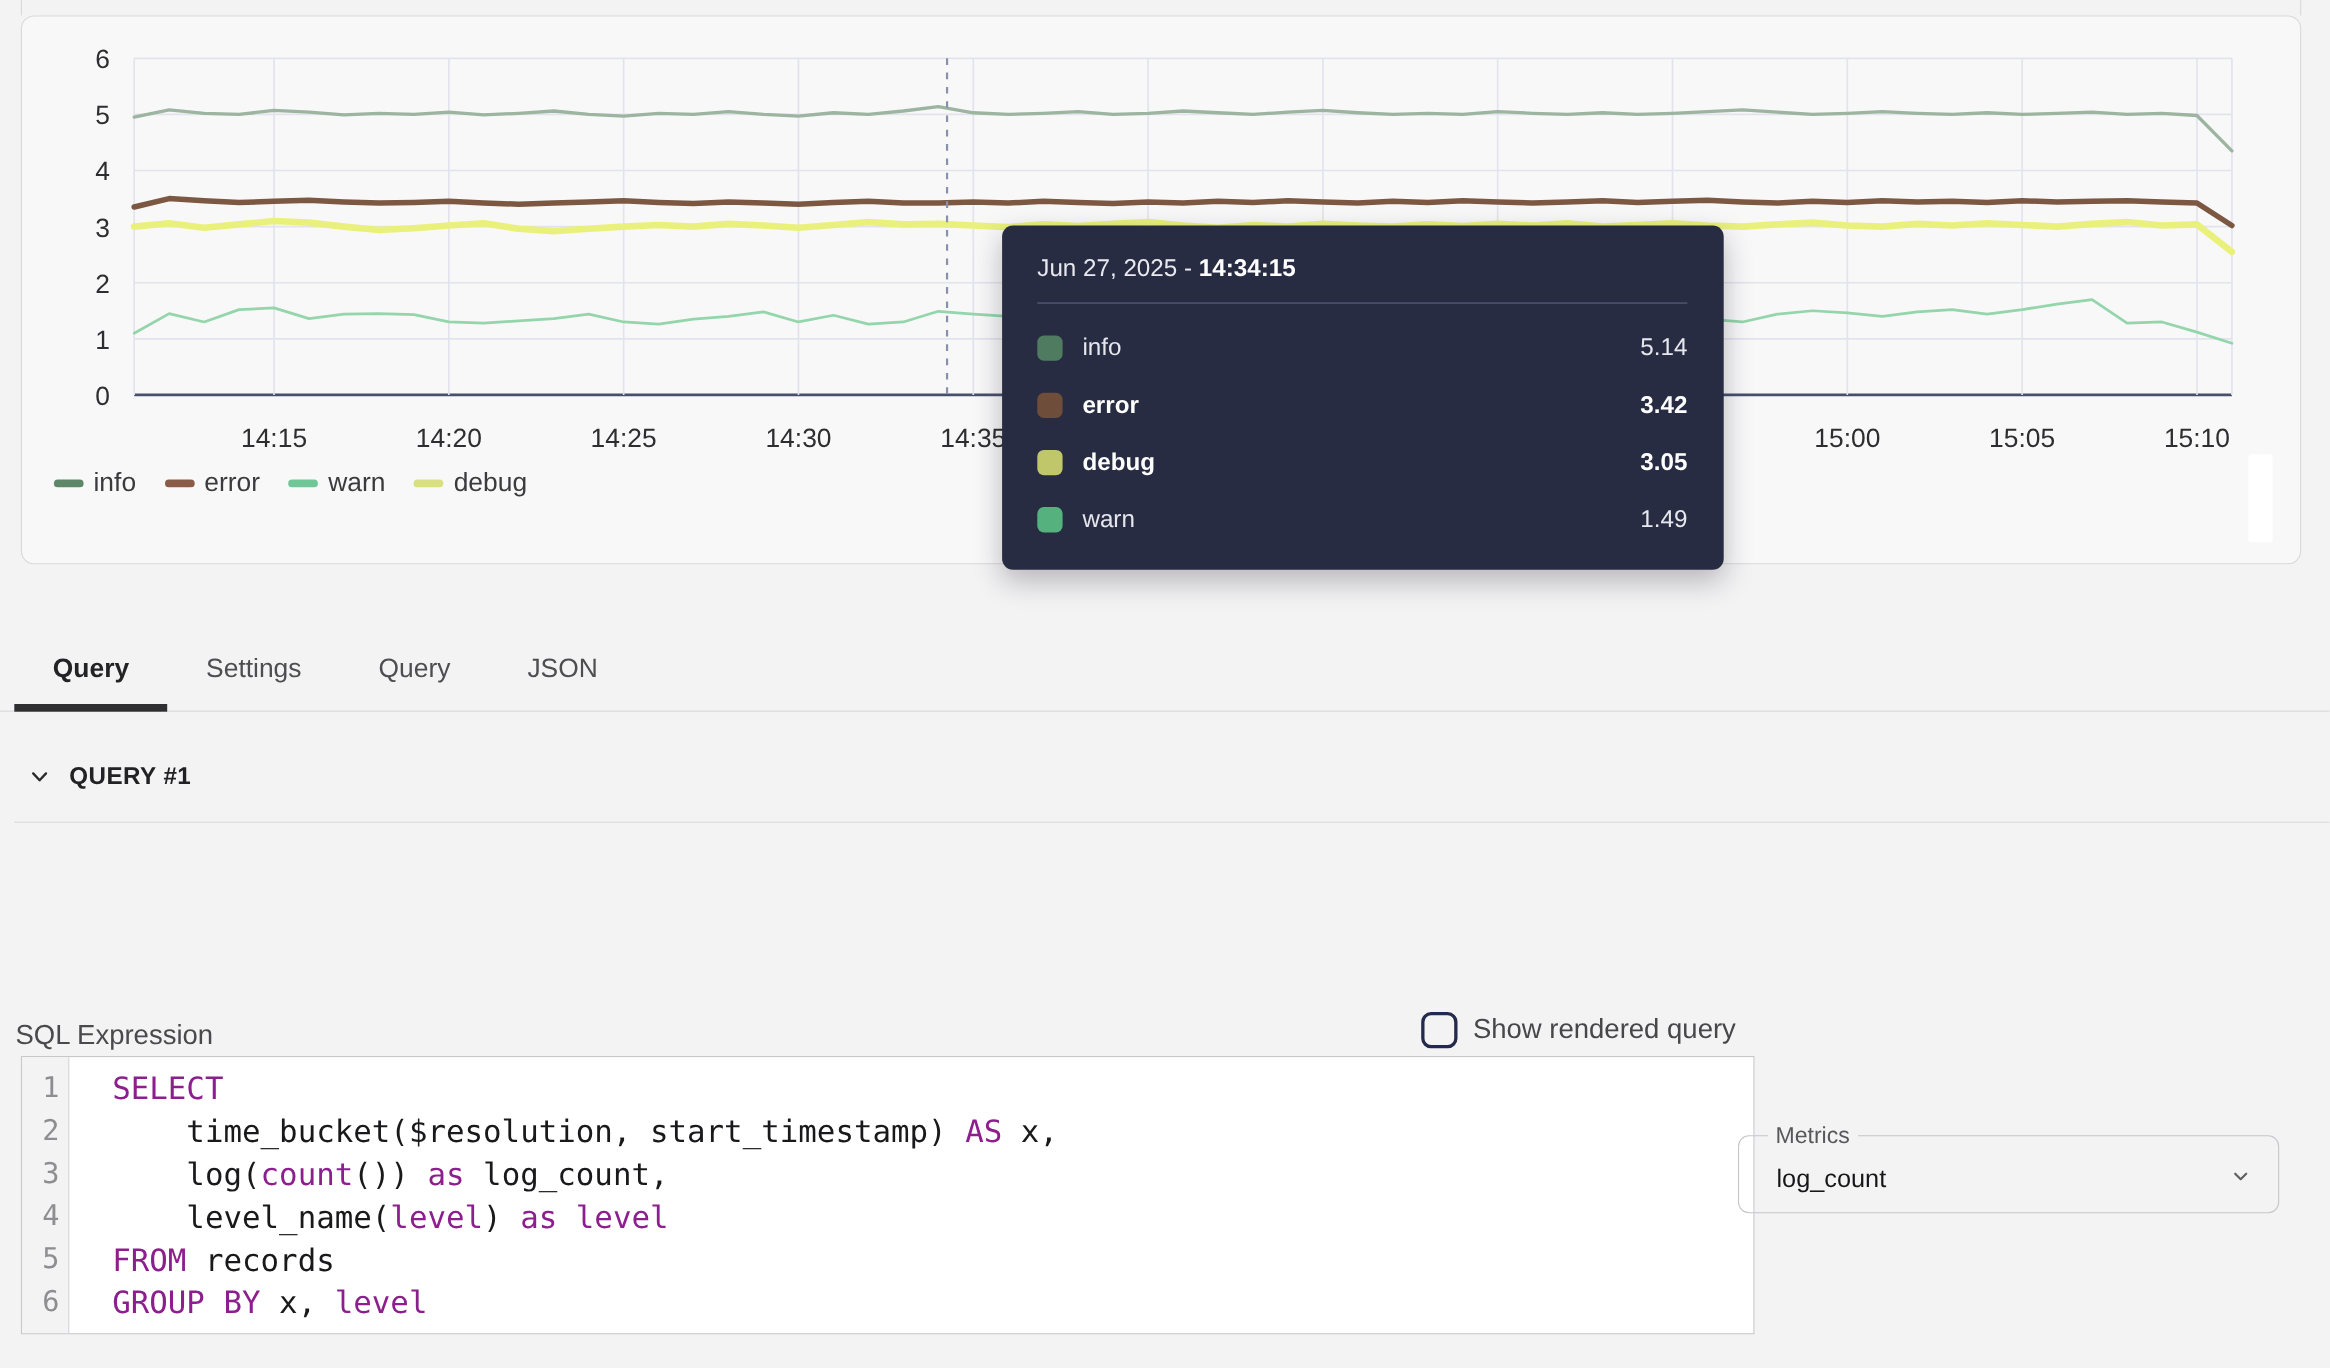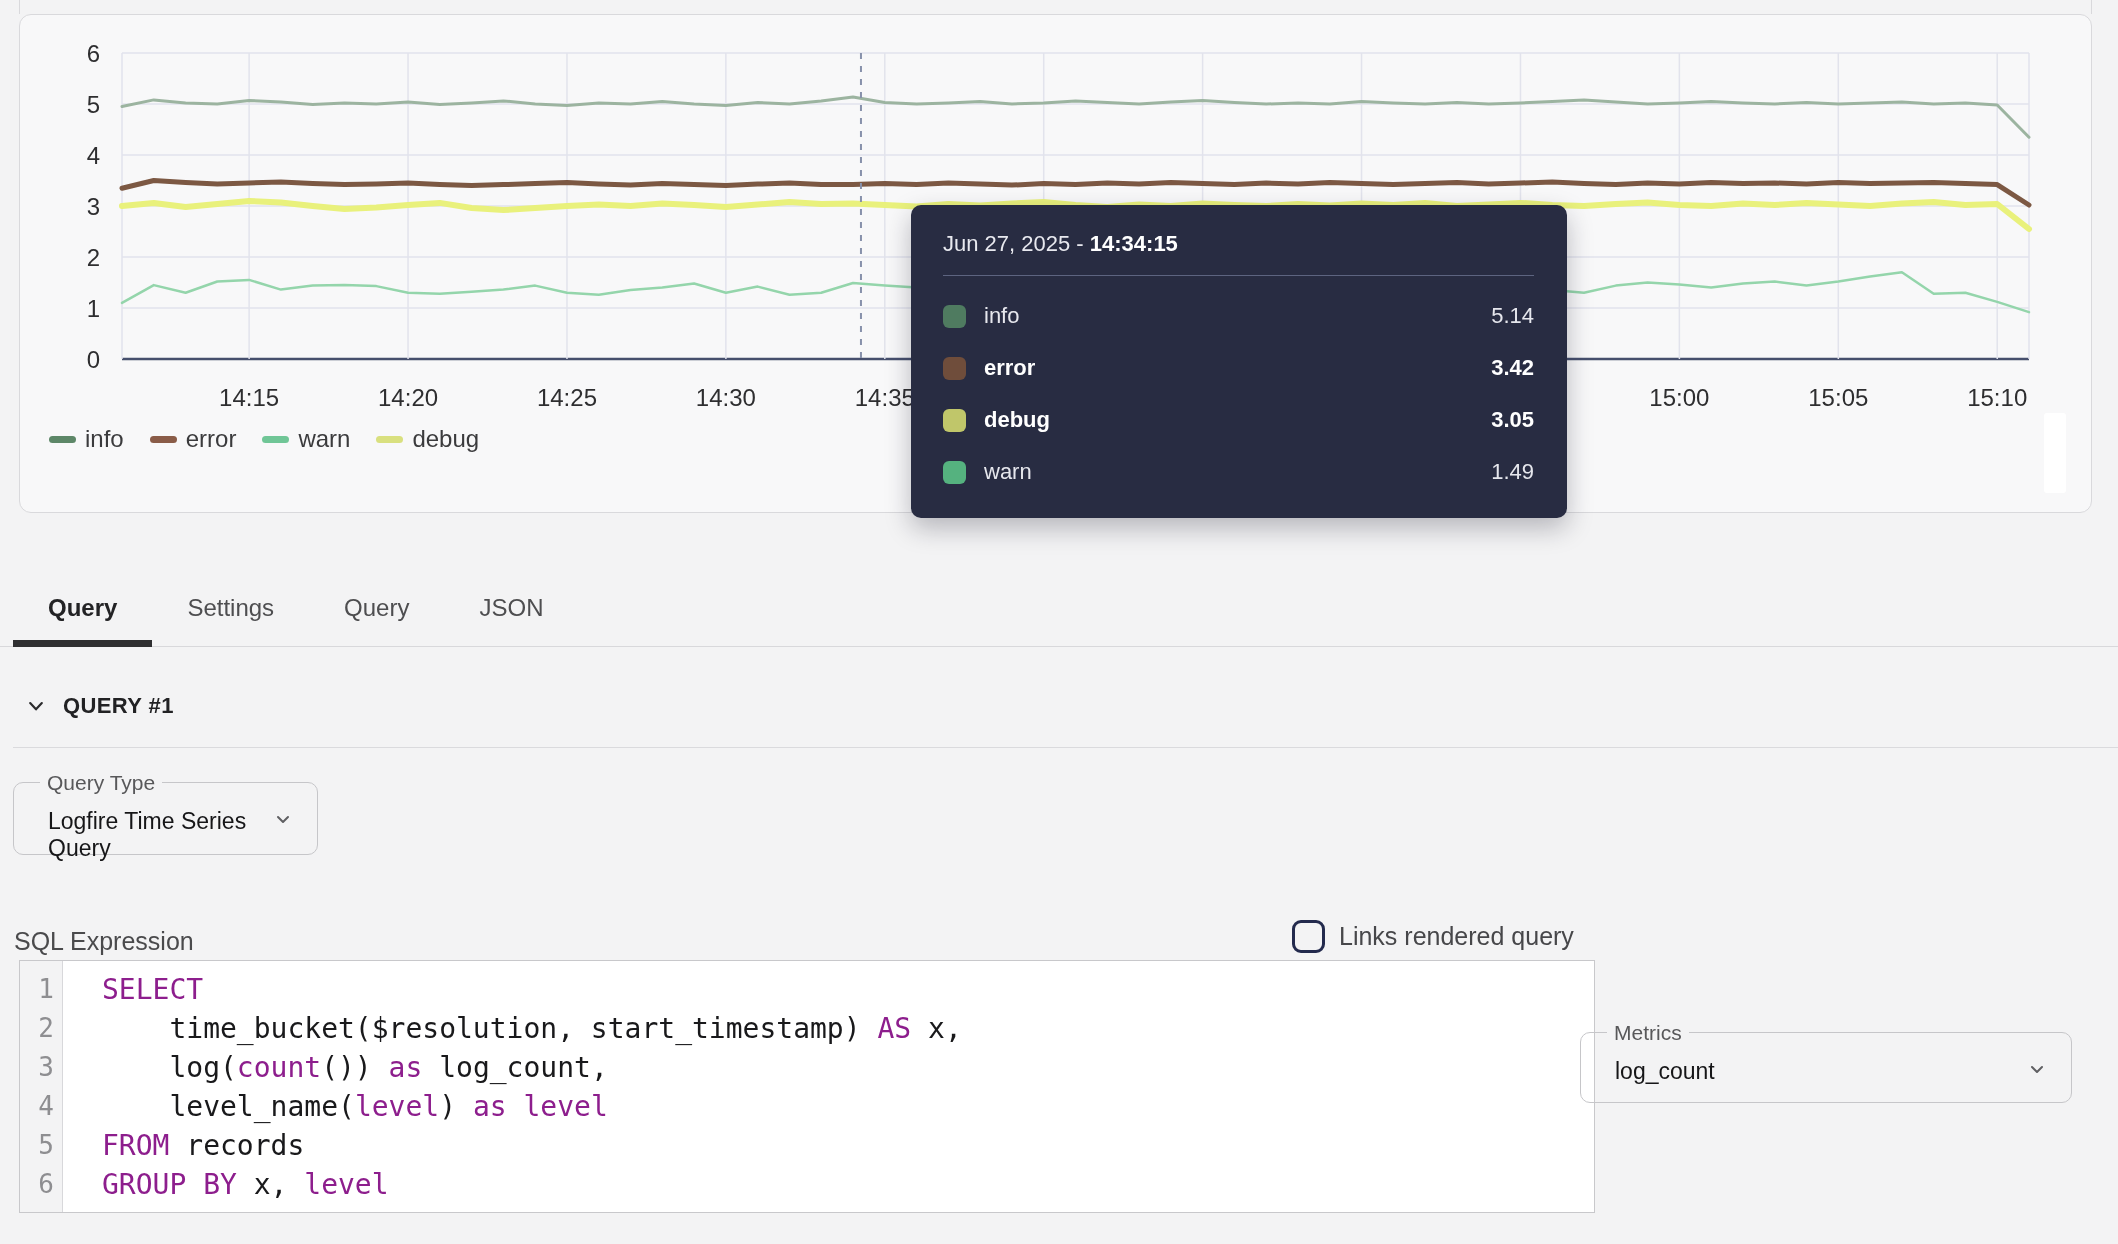--- a/index.html
+++ b/index.html
@@ -186,33 +186,26 @@
   </div>
 
   <div class="query-header">
     <svg width="20" height="20" viewBox="0 0 24 24">
       <polyline points="5,8.5 12,16 19,8.5" fill="none" stroke="#2b2b2d" stroke-width="2.6" stroke-linecap="round" stroke-linejoin="round"></polyline>
     </svg>
     <span class="query-header-label">QUERY #1</span>
   </div>
   <div class="divider2"></div>
 
-  <fieldset class="select-field" id="query-type-field">
-    <legend>Query Type</legend>
-    <div class="select-value">Logfire Time Series Query</div>
-    <svg class="chev" style="margin-top:-17px" viewBox="0 0 24 24">
-      <polyline points="7,10 12,15 17,10" fill="none" stroke="#5f5f62" stroke-width="2" stroke-linecap="round" stroke-linejoin="round"></polyline>
-    </svg>
-  </fieldset>
 
   <div class="sql-label">SQL Expression</div>
 
   <div class="show-row">
     <div class="checkbox"></div>
-    <span class="show-label">Links rendered query</span>
+    <span class="show-label">Show rendered query</span>
   </div>
 
   <div class="editor">
     <div class="gutter">
         <div class="ln">1</div>
         <div class="ln">2</div>
         <div class="ln">3</div>
         <div class="ln">4</div>
         <div class="ln">5</div>
         <div class="ln">6</div>

